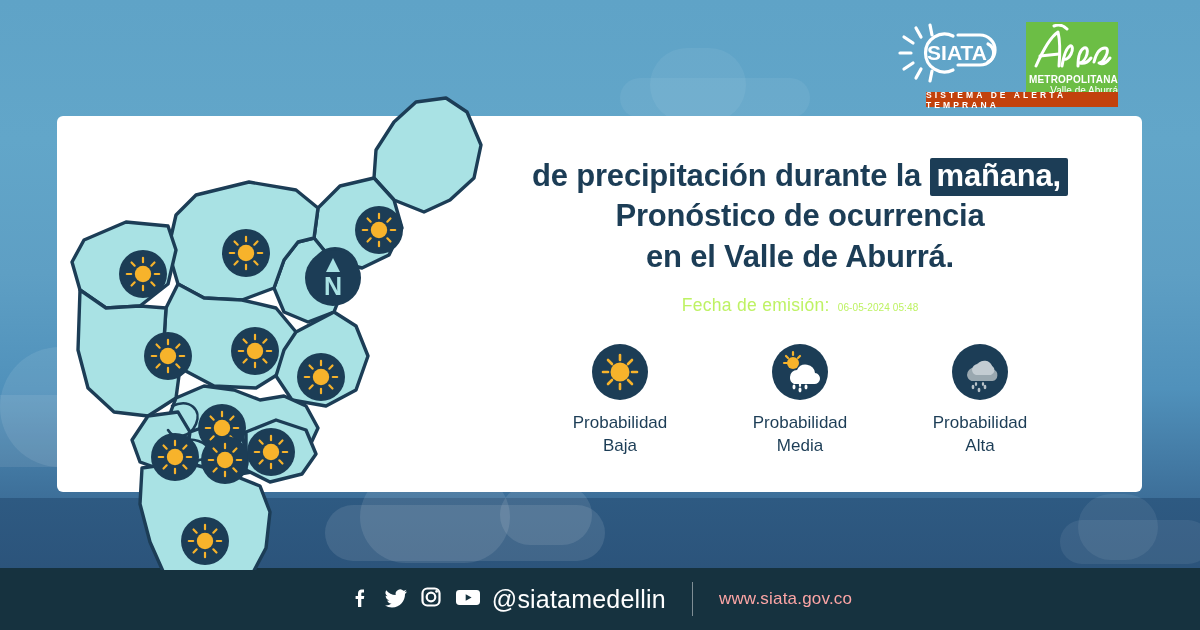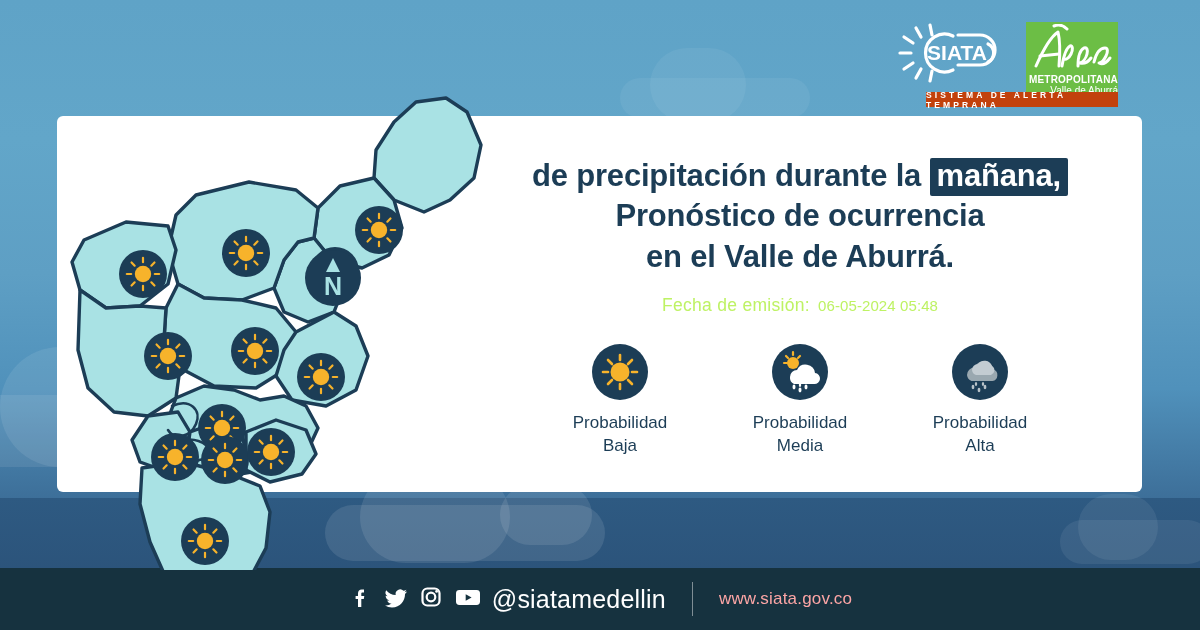--- a/index.html
+++ b/index.html
@@ -78,21 +78,21 @@
   }
   .title .hl {
     background:#1c3d56; color:#ffffff; padding:2px 7px 3px 7px; border-radius:2px;
     display:inline-block; line-height:1.06;
   }
   .date-row {
     margin-top:18px; text-align:center; color:#bef264;
     display:flex; align-items:baseline; justify-content:center; gap:8px;
   }
   .date-label { font-size:17.5px; letter-spacing:.3px; }
-  .date-value { font-size:15px; letter-spacing:.1px; }
+  .date-value { font-size:10px; letter-spacing:.1px; }
 
   .legend { margin-top:28px; display:flex; justify-content:center; gap:32px; }
   .legend-item { width:148px; text-align:center; }
   .legend-icon { width:56px; height:56px; margin:0 auto 12px auto; }
   .legend-label { color:#1c3d56; font-size:17px; line-height:1.35; }
 
   
   .footer {
     position:absolute; left:0; right:0; bottom:0; height:62px; background:#16323f;
     display:flex; align-items:center; justify-content:center; gap:0;

